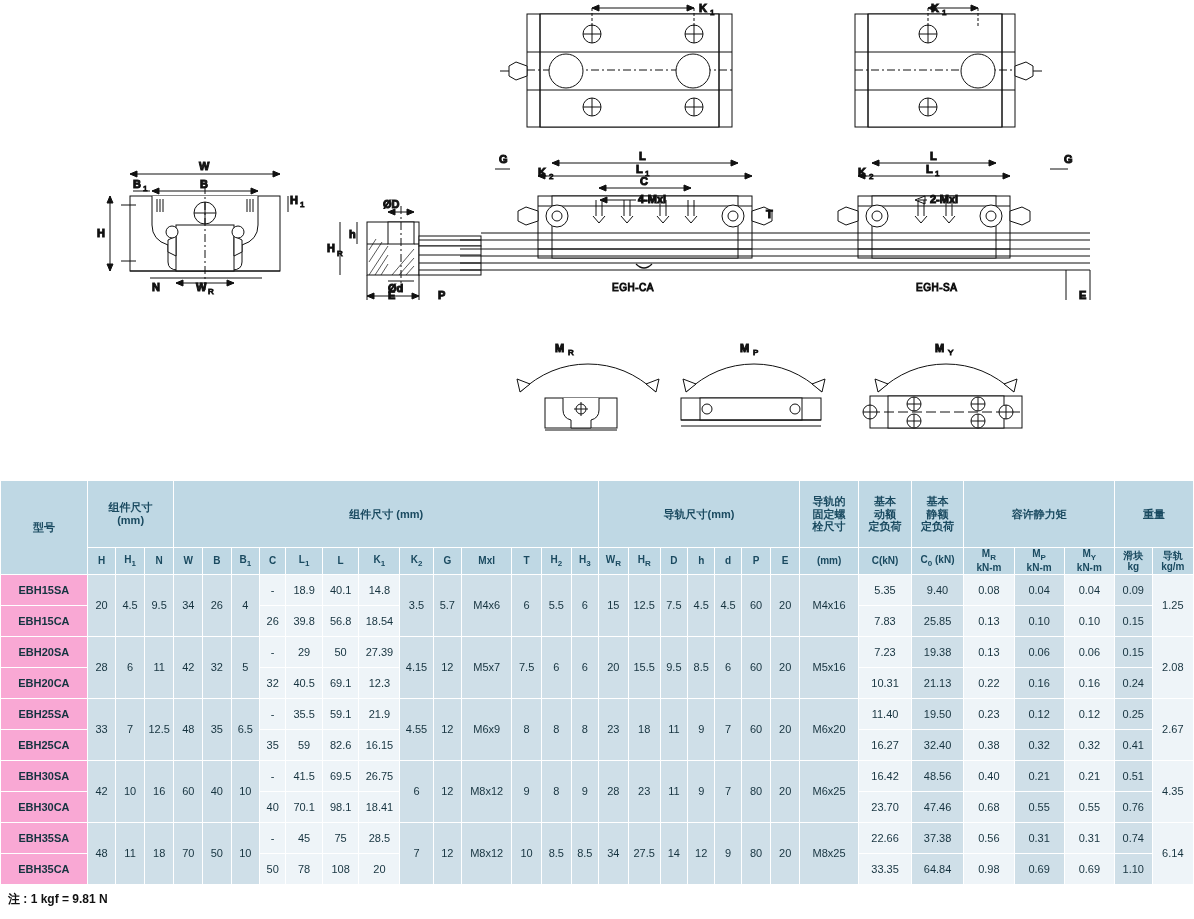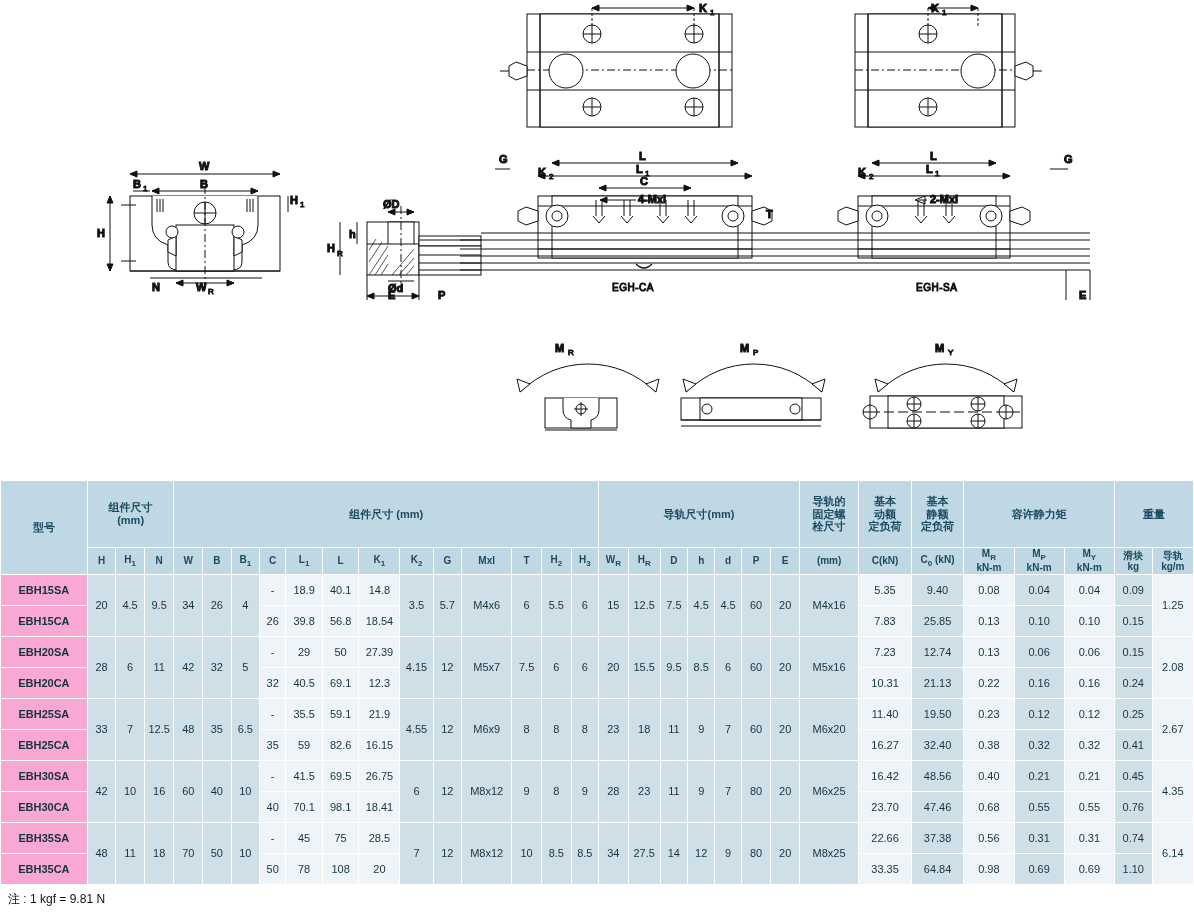--- a/index.html
+++ b/index.html
@@ -55,20 +55,21 @@
     padding-left:8px;
     height:30px;
     color:#14333f;
   }
   td.dat{background:#eef4f8;height:30px;color:#16333f;}
   td.shade{background:#cfdfe8;}
   .note{
     font-size:12px;
     padding:6px 8px 0 8px;
     color:#111;
+    font-weight:bold;
   }
   .sub{font-size:8px;vertical-align:sub;}
 </style>
 </head>
 <body>
 
 <div id="drawing">
 <svg width="1194" height="480" viewBox="0 0 1194 480" xmlns="http://www.w3.org/2000/svg">
   <g fill="none" stroke="#111" stroke-width="1">
 
@@ -585,21 +586,21 @@
         <td class="dat shade" rowspan="2">6</td>
         <td class="dat shade" rowspan="2">20</td>
         <td class="dat shade" rowspan="2">15.5</td>
         <td class="dat shade" rowspan="2">9.5</td>
         <td class="dat shade" rowspan="2">8.5</td>
         <td class="dat shade" rowspan="2">6</td>
         <td class="dat shade" rowspan="2">60</td>
         <td class="dat shade" rowspan="2">20</td>
         <td class="dat shade" rowspan="2">M5x16</td>
         <td class="dat">7.23</td>
-        <td class="dat shade">12.74</td>
+        <td class="dat shade">19.38</td>
         <td class="dat">0.13</td>
         <td class="dat shade">0.06</td>
         <td class="dat">0.06</td>
         <td class="dat shade">0.15</td>
         <td class="dat" rowspan="2">2.08</td>
       </tr>
       <tr>
         <td class="model-cell">EBH20CA</td>
         <td class="dat">32</td>
         <td class="dat">40.5</td>
@@ -683,21 +684,21 @@
         <td class="dat shade" rowspan="2">9</td>
         <td class="dat shade" rowspan="2">7</td>
         <td class="dat shade" rowspan="2">80</td>
         <td class="dat shade" rowspan="2">20</td>
         <td class="dat shade" rowspan="2">M6x25</td>
         <td class="dat">16.42</td>
         <td class="dat shade">48.56</td>
         <td class="dat">0.40</td>
         <td class="dat shade">0.21</td>
         <td class="dat">0.21</td>
-        <td class="dat shade">0.45</td>
+        <td class="dat shade">0.51</td>
         <td class="dat" rowspan="2">4.35</td>
       </tr>
       <tr>
         <td class="model-cell">EBH30CA</td>
         <td class="dat">40</td>
         <td class="dat">70.1</td>
         <td class="dat">98.1</td>
         <td class="dat">18.41</td>
         <td class="dat">23.70</td>
         <td class="dat shade">47.46</td>

